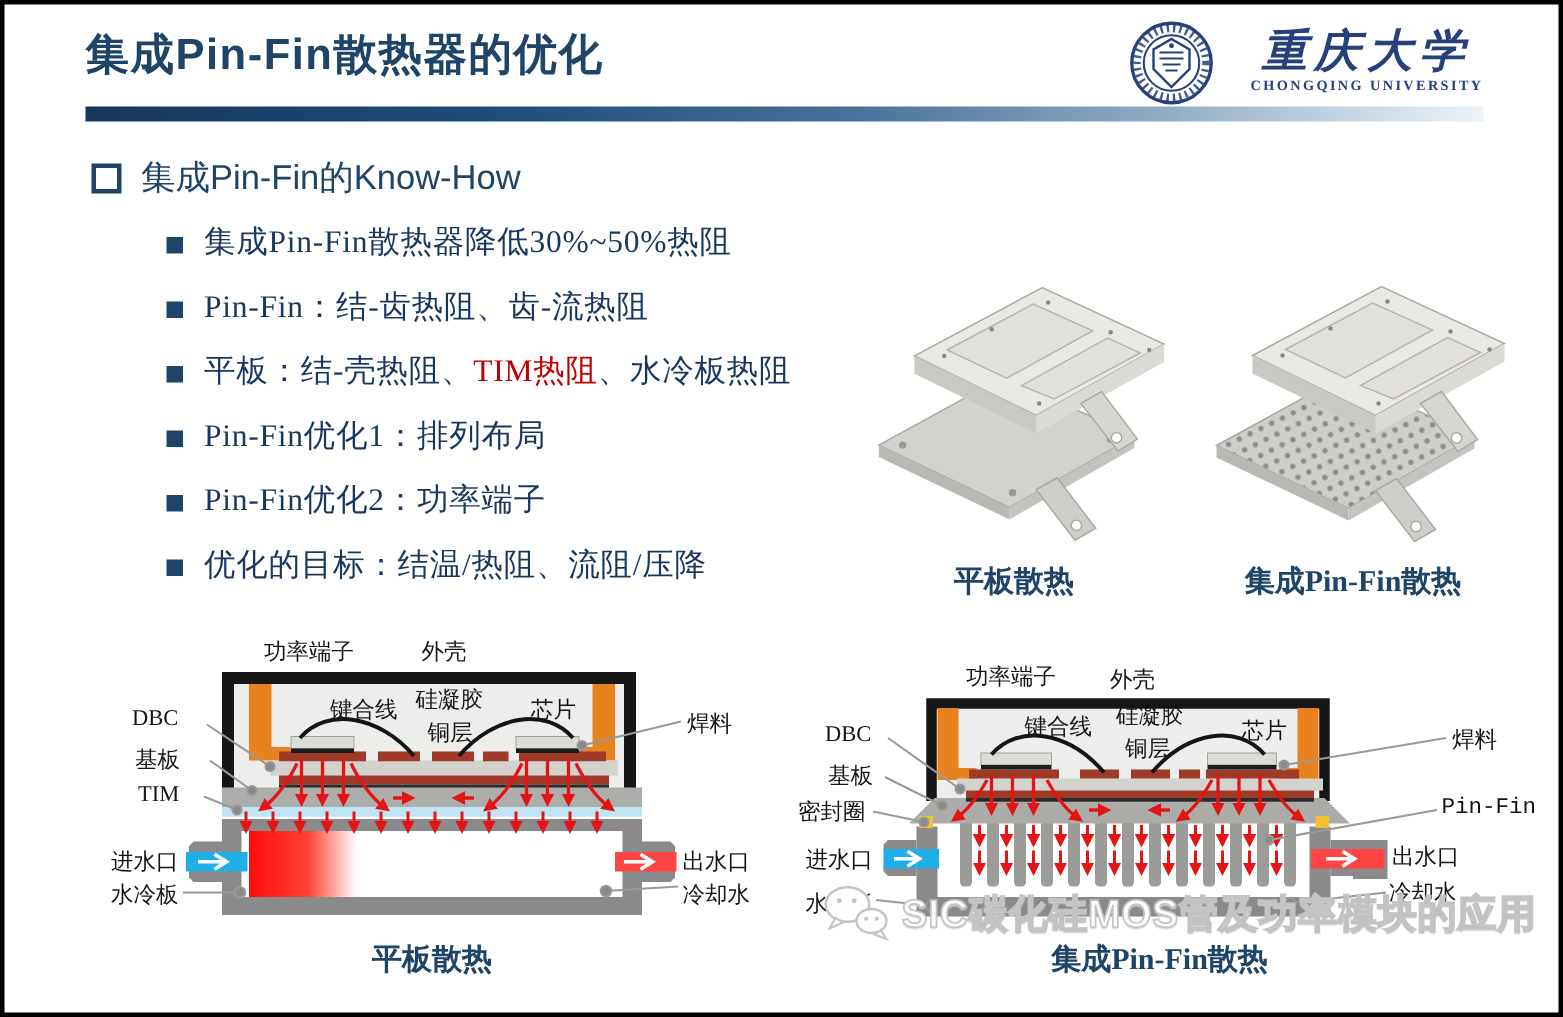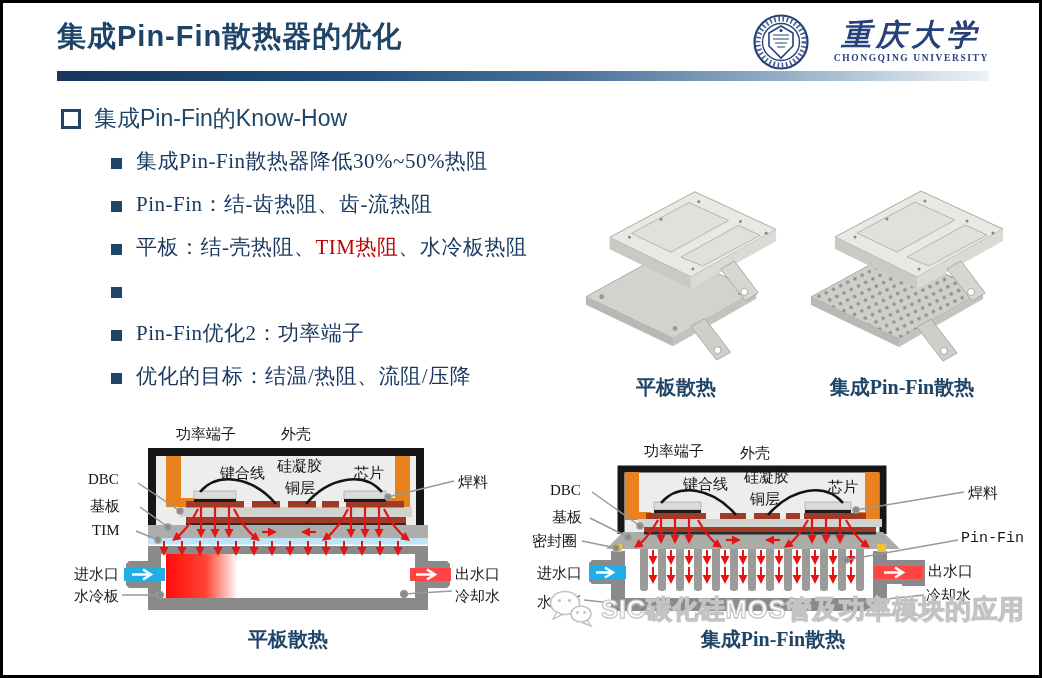--- a/index.html
+++ b/index.html
@@ -81,20 +81,21 @@
     <li>
         <span class="sq"></span>
         <span class="btext"><span>Pin-Fin：结-齿热阻、齿-流热阻</span><span class="red"></span><span></span></span>
       </li>
     <li>
         <span class="sq"></span>
         <span class="btext"><span>平板：结-壳热阻、</span><span class="red">TIM热阻</span><span>、水冷板热阻</span></span>
       </li>
     <li>
         <span class="sq"></span>
+        <span class="btext"><span>Pin-Fin优化1：排列布局</span><span class="red"></span><span></span></span>
       </li>
     <li>
         <span class="sq"></span>
         <span class="btext"><span>Pin-Fin优化2：功率端子</span><span class="red"></span><span></span></span>
       </li>
     <li>
         <span class="sq"></span>
         <span class="btext"><span>优化的目标：结温/热阻、流阻/压降</span><span class="red"></span><span></span></span>
       </li>
   </ul>

